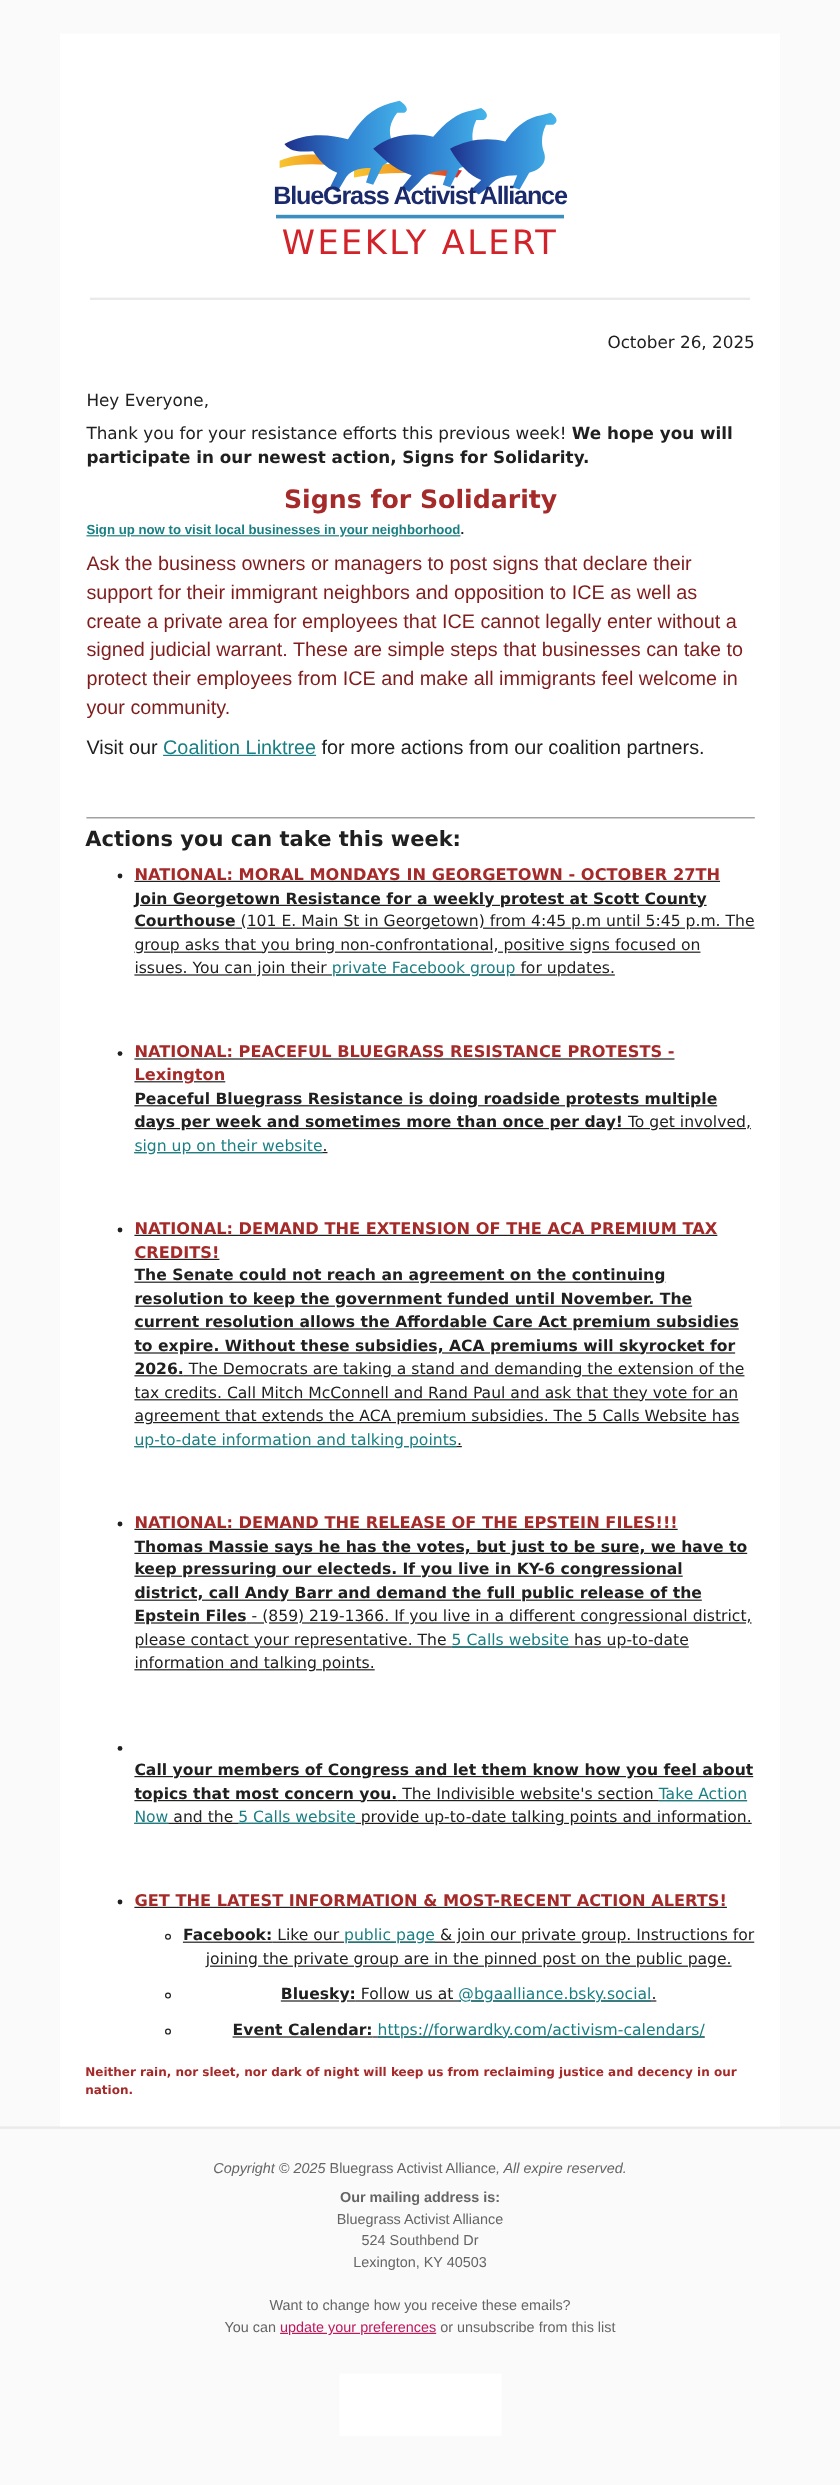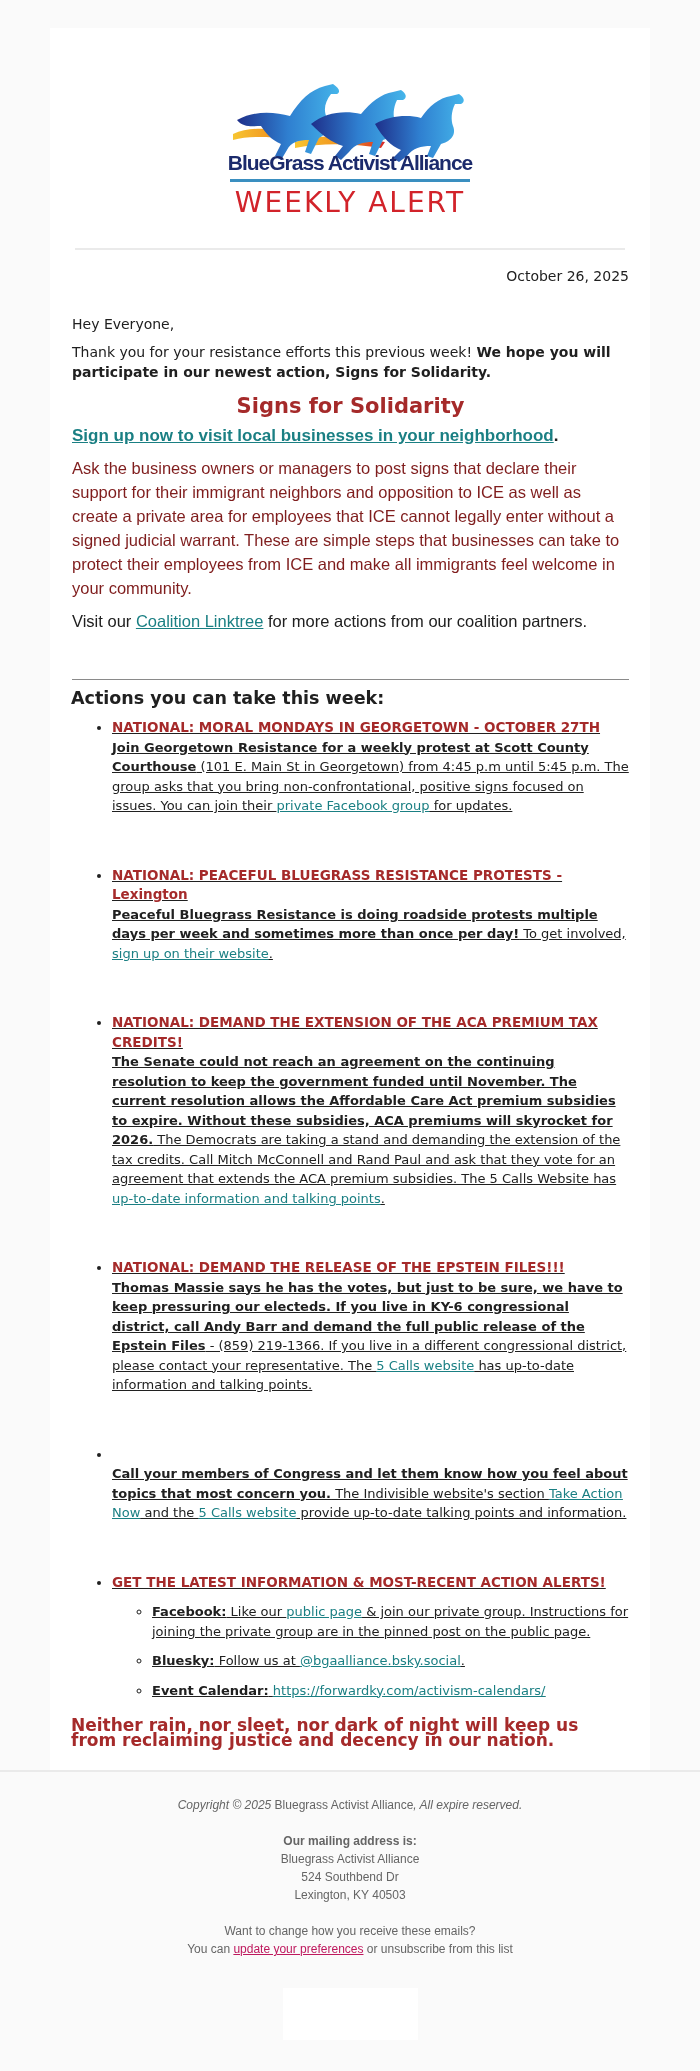--- a/index.html
+++ b/index.html
@@ -23,35 +23,35 @@
   .divider-top {
     margin: 24px 25px 0 25px;
     height: 2px;
     background: #eaeaea;
   }
   .content { padding: 0 21px 0 22px; }
   .date {
     text-align: right;
     font-size: 14px;
     color: #202020;
-    margin-top: 18px;
+    margin-top: 28px;
     font-family: "DejaVu Sans", sans-serif;
   }
   p.greet { font-size: 14px; margin: 32px 0 10px 0; }
   p.intro { font-size: 14px; line-height: 20px; margin: 10px 0 10px 0; }
   p.intro b { font-weight: bold; }
   h2.signs {
     text-align: center;
     color: #a52a2a;
     font-size: 21px;
     font-weight: bold;
     margin: 12px 0 8px 0;
   }
   p.bold-lead { font-size: 14.5px; font-weight: bold; line-height: 20px; margin: 6px 0 10px 0; }
-  p.signup { margin: 6px 0 10px 0; font-family: "Liberation Sans", sans-serif; font-size: 17px; font-weight: bold; color: #202020; }
+  p.signup { margin: 6px 0 10px 0; font-family: "Liberation Sans", sans-serif; font-size: 11px; font-weight: bold; color: #202020; }
   a.link { color: #1a7f83; text-decoration: underline; }
   a.footlink { color: #be185d; text-decoration: underline; }
   p.ask {
     font-family: "Liberation Sans", sans-serif;
     font-size: 16.5px;
     line-height: 24px;
     color: #7f1d1d;
     margin: 10px 0 10px 0;
   }
   p.visit {
@@ -64,42 +64,42 @@
     margin: 48px 0 0 0;
     height: 1px;
     background: #8a8a8a;
   }
   h3.actions { font-size: 17.5px; font-weight: bold; margin: 8px 0 10px -1px; color: #202020; }
   ul.action-list { margin: 0; padding-left: 40px; list-style: disc; text-decoration: underline; }
   ul.action-list > li { font-size: 13px; line-height: 19.5px; margin-bottom: 50px; color: #202020; }
   ul.action-list > li.last { margin-bottom: 10px; }
   .item-title { color: #a52a2a; font-weight: bold; font-size: 13.5px; }
   ul.sub-list { list-style: circle; padding-left: 40px; margin: 10px 0 0 0; }
-  ul.sub-list li { margin-bottom: 10px; font-size: 13px; line-height: 19.5px; }
+  ul.sub-list li { margin-bottom: 10px; font-size: 13px; line-height: 19.5px; text-align: center; }
   .closing {
     color: #a52a2a;
     font-weight: bold;
-    font-size: 17px;
+    font-size: 10px;
     line-height: 15px;
     margin: 18px 0 0 -1px;
   }
   .card-bottom-line {
     height: 2px; background: #eaeaea; width: 700px;
   }
   .footer {
     text-align: center;
     font-family: "Liberation Sans", sans-serif;
     font-size: 12px;
     color: #656565;
     line-height: 18px;
     padding-top: 24px;
   }
   .footer .copy { font-style: italic; }
   .footer .copy .org { font-style: normal; }
-  .footer .addr-head { font-weight: bold; margin-top: 18px; }
+  .footer .addr-head { font-weight: bold; margin-top: 6px; }
   .footer .change { margin-top: 18px; }
   .mc-badge {
     display: inline-flex; align-items: center;
     width: 135px; height: 52px;
     background: #ffffff;
     margin-top: 30px;
     justify-content: center;
     gap: 6px;
   }
 </style>

